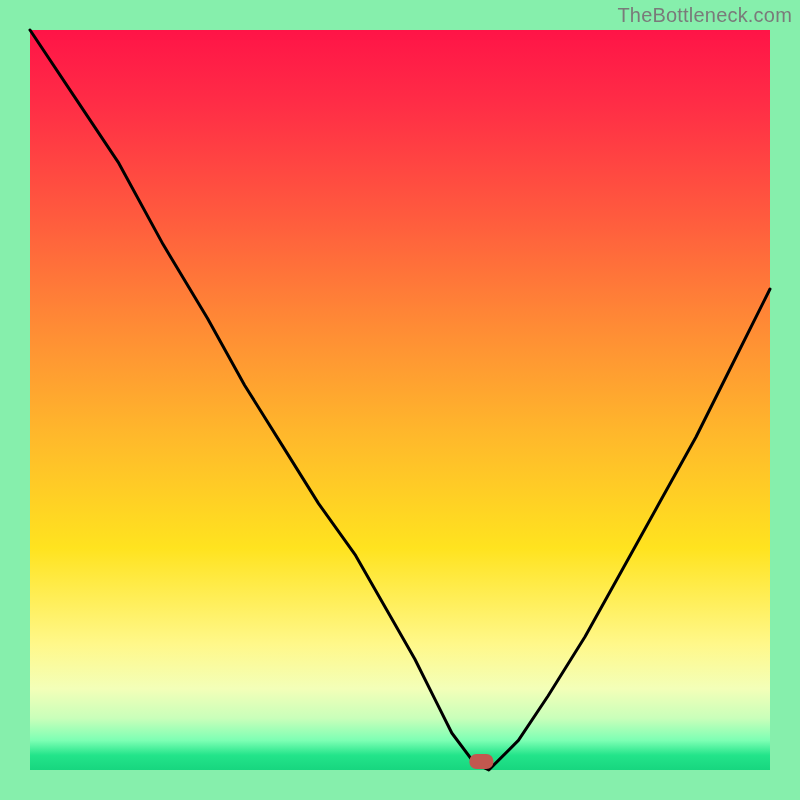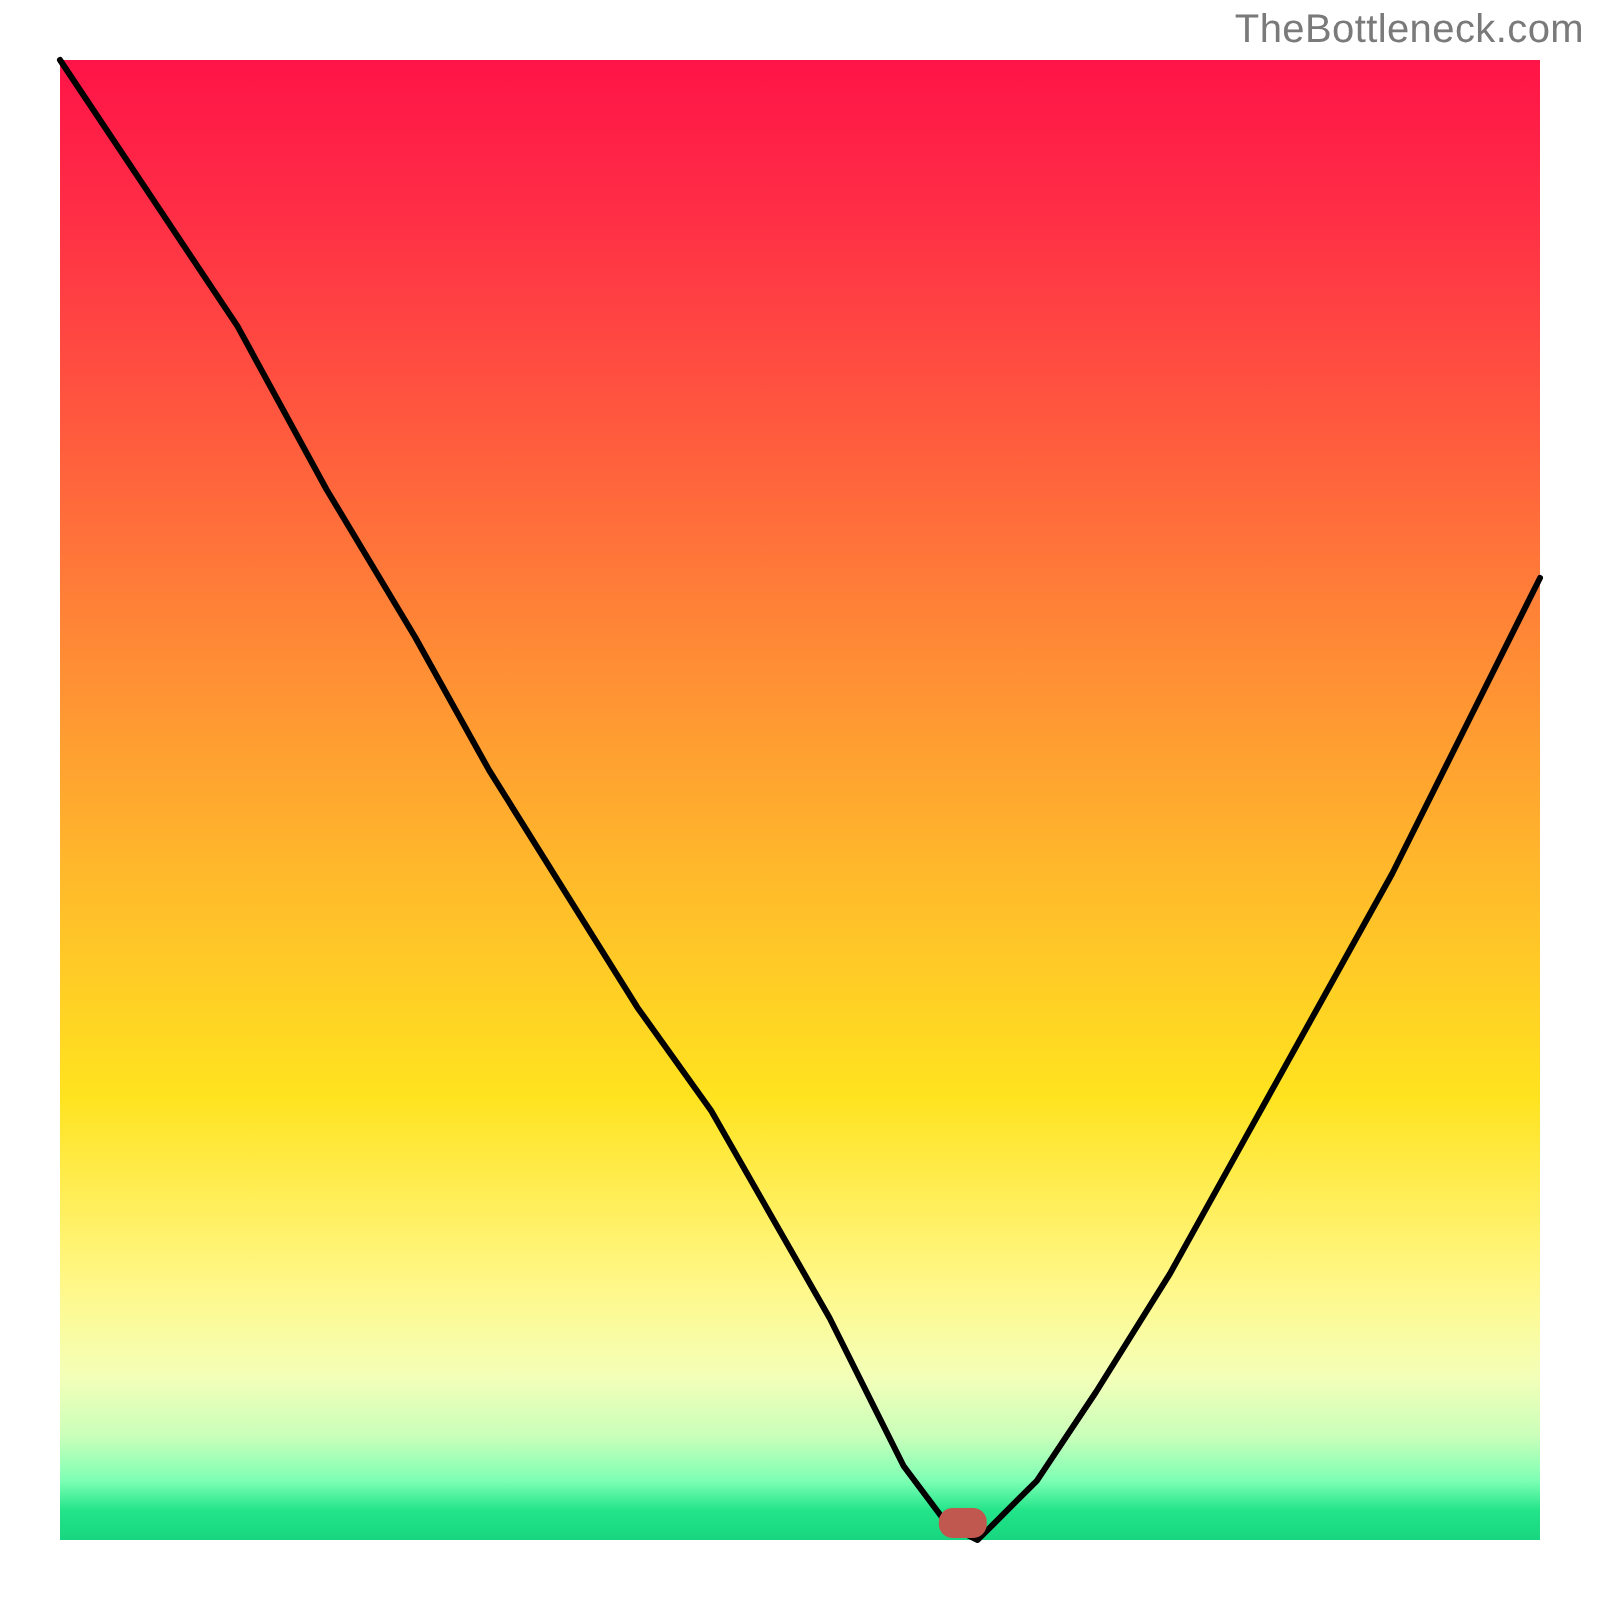--- a/index.html
+++ b/index.html
@@ -8,21 +8,21 @@
     width: 800px;
     height: 800px;
     background: #000;
     overflow: hidden;
     font-family: Arial, Helvetica, sans-serif;
   }
   .outer {
     position: relative;
     width: 800px;
     height: 800px;
-    background: #ffffff;
+    background: #86efac;
   }
   .plot {
     position: absolute;
     left: 30px;
     top: 30px;
     width: 740px;
     height: 740px;
     
     background: linear-gradient(
       to bottom,

